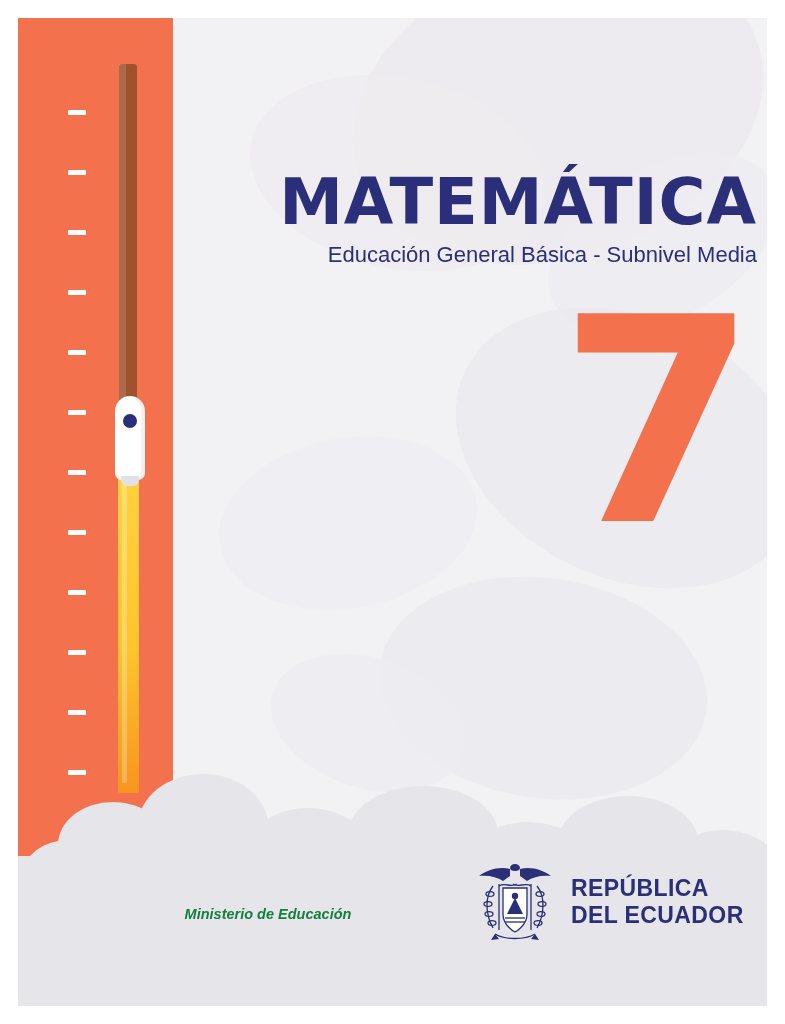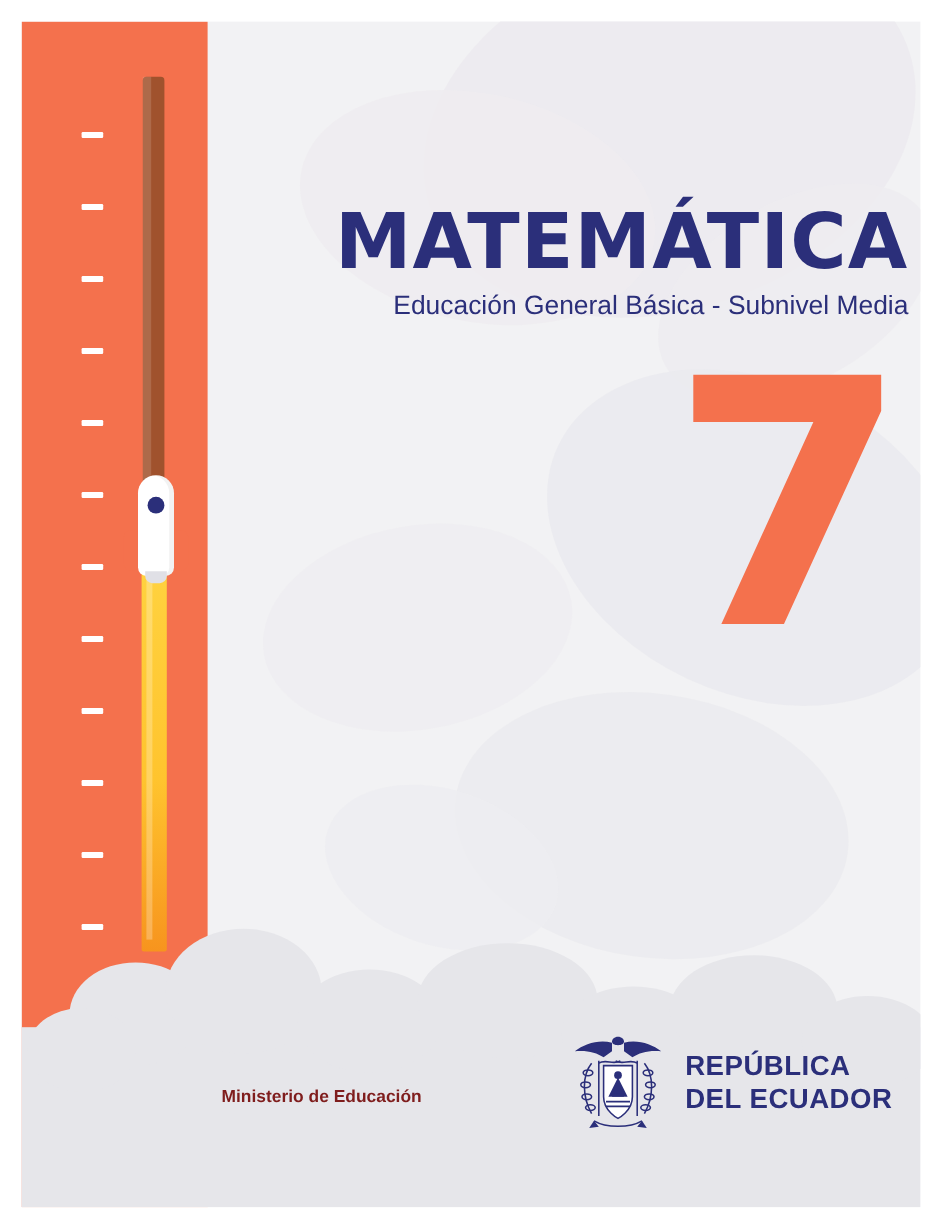--- a/index.html
+++ b/index.html
@@ -207,21 +207,22 @@
 
   
   .ministry {
     position: absolute;
     left: 100px;
     bottom: 84px;
     width: 300px;
     text-align: center;
     font-size: 14.5px;
     font-weight: bold;
-    color: #7f1d1d;
+    color: #15803d;
+    font-style: italic;
   }
 
   .republic {
     position: absolute;
     left: 455px;
     bottom: 58px;
     display: flex;
     align-items: center;
     gap: 14px;
   }

